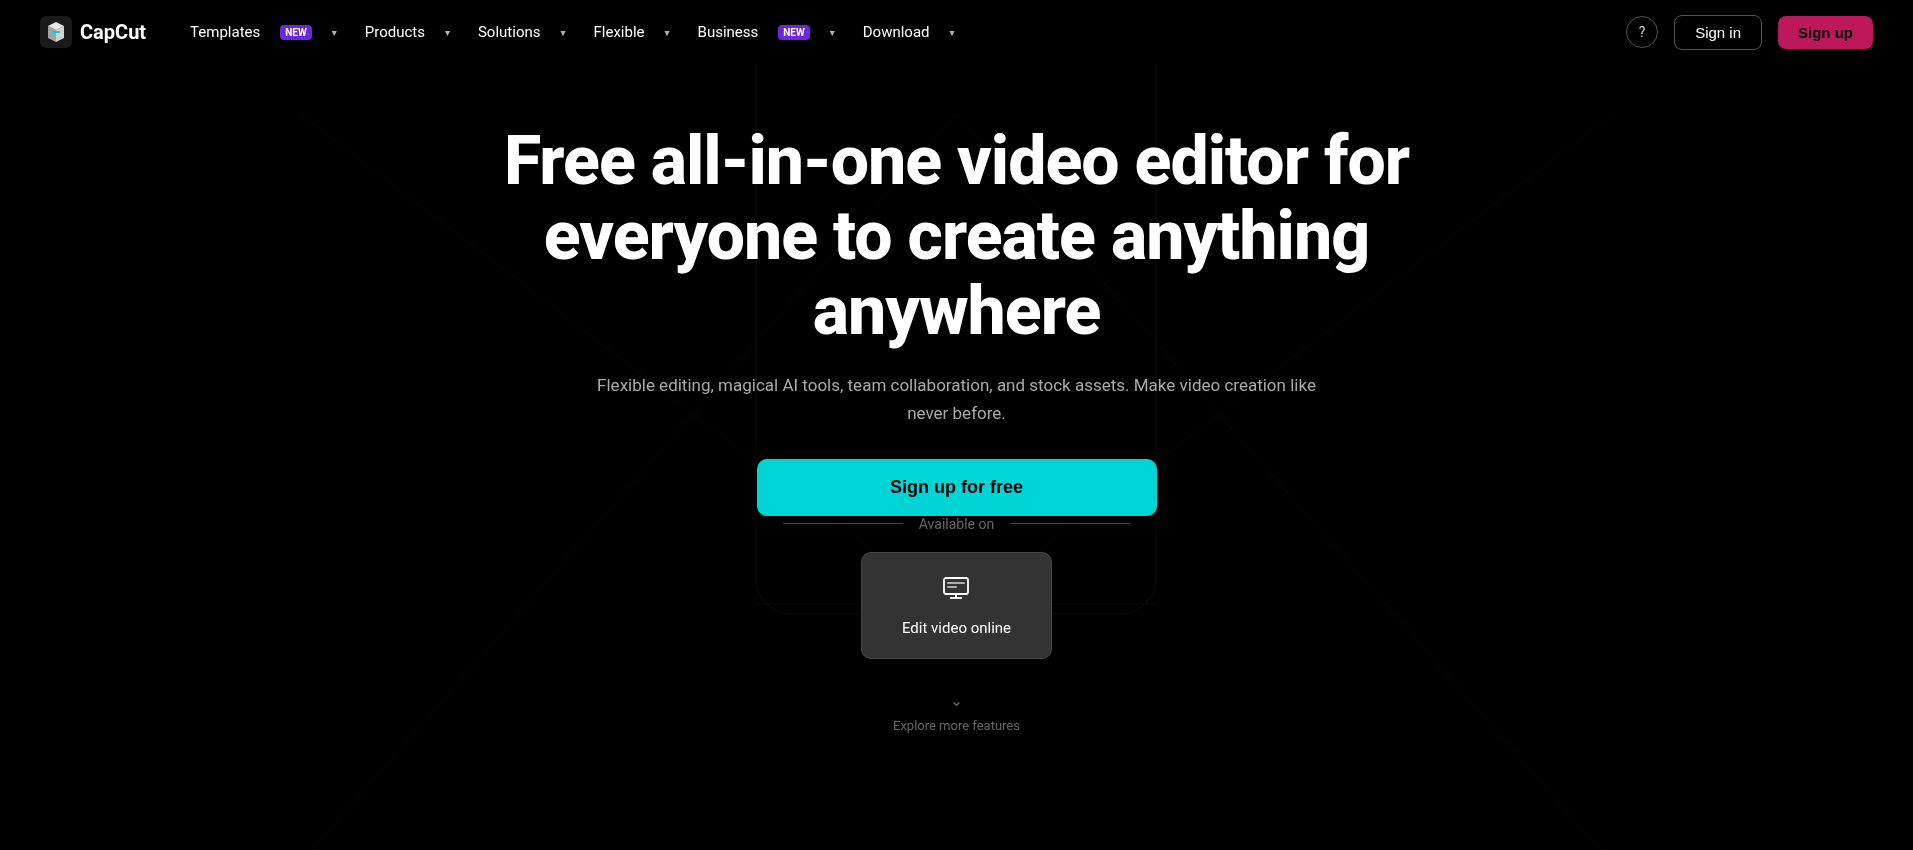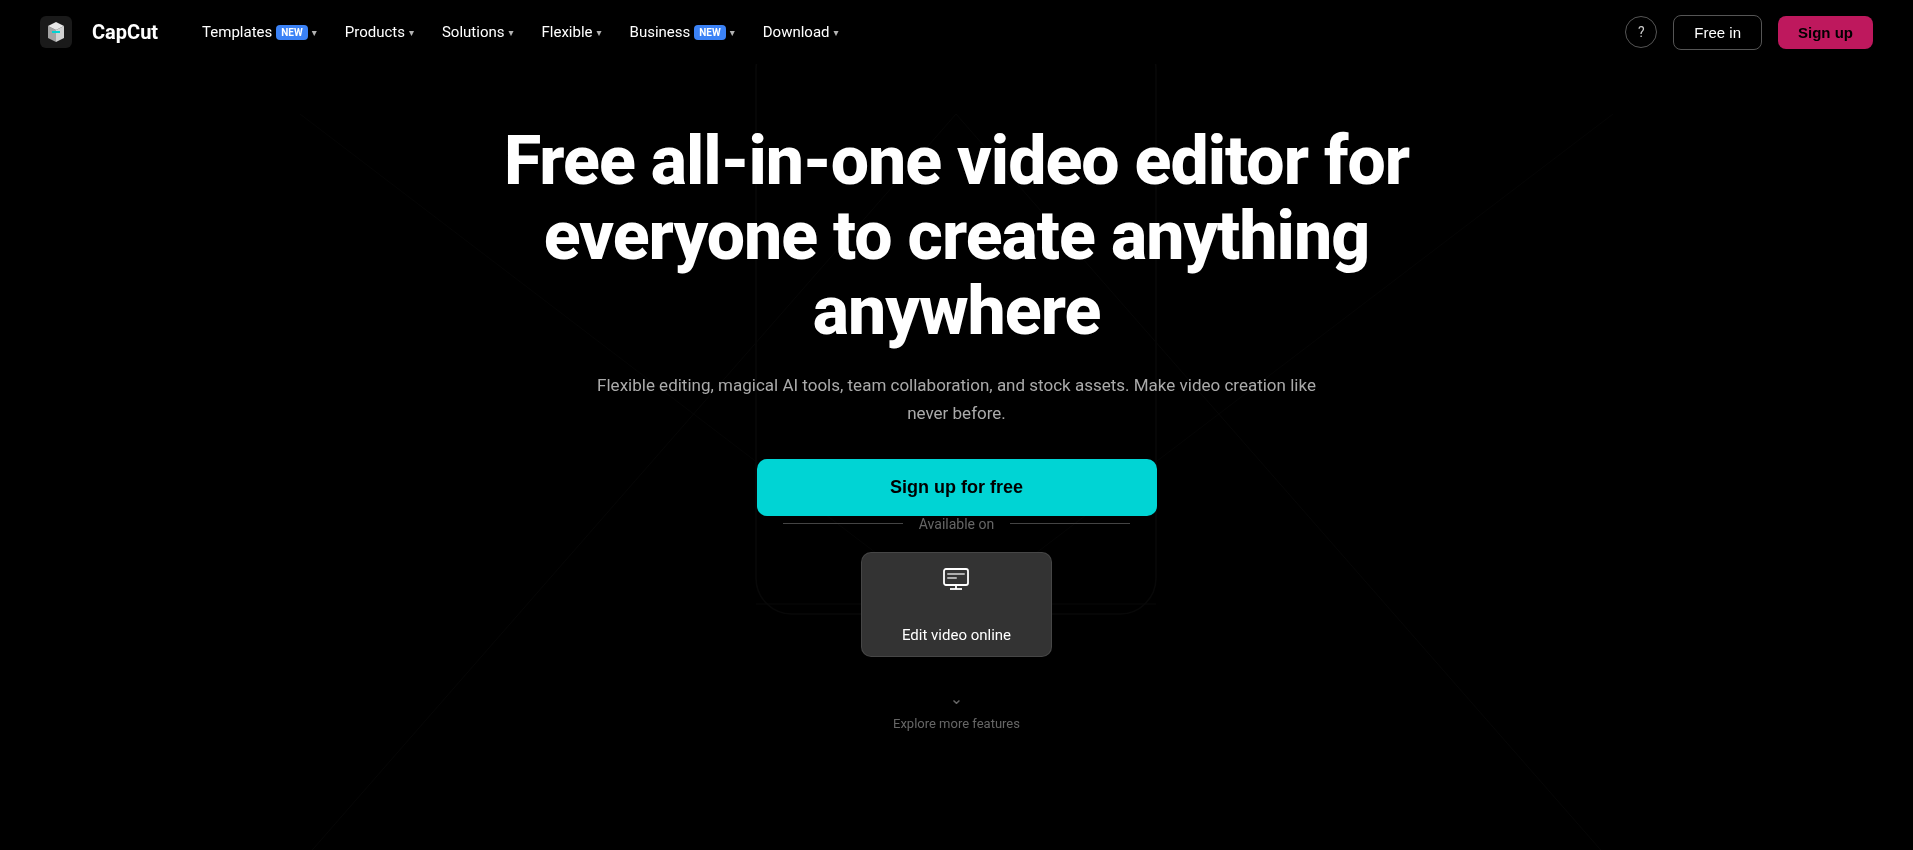--- a/index.html
+++ b/index.html
@@ -31,21 +31,21 @@
 
     .navbar-left {
       display: flex;
       align-items: center;
       gap: 32px;
     }
 
     .logo {
       display: flex;
       align-items: center;
-      gap: 20px;
+      gap: 8px;
       cursor: pointer;
     }
 
     .logo-icon {
       width: 32px;
       height: 32px;
     }
 
     .logo-text {
       font-size: 20px;
@@ -55,33 +55,33 @@
 
     .nav-items {
       display: flex;
       align-items: center;
       gap: 4px;
     }
 
     .nav-item {
       display: flex;
       align-items: center;
-      gap: 4px;
+      gap: 20px;
       padding: 8px 12px;
       color: #fff;
       font-size: 15px;
       font-weight: 400;
       cursor: pointer;
       border-radius: 6px;
       transition: background 0.2s;
       white-space: nowrap;
     }
 
     .nav-badge {
-      background: #3b82f6;
+      background: #6d28d9;
       color: #fff;
       font-size: 10px;
       font-weight: 700;
       padding: 2px 5px;
       border-radius: 4px;
       text-transform: uppercase;
     }
 
     .nav-chevron {
       font-size: 10px;
@@ -216,25 +216,25 @@
 
     .platform-buttons {
       display: flex;
       gap: 16px;
     }
 
     .platform-btn {
       background: rgba(60,60,60,0.85);
       border: 1px solid rgba(100,100,100,0.4);
       border-radius: 10px;
-      padding: 12px 40px;
-      display: flex;
-      flex-direction: column;
-      align-items: center;
-      gap: 26px;
+      padding: 21px 40px;
+      display: flex;
+      flex-direction: column;
+      align-items: center;
+      gap: 10px;
       cursor: pointer;
       min-width: 190px;
       color: #fff;
       font-size: 15px;
       font-weight: 400;
       transition: background 0.2s;
     }
 
     .platform-icon {
       font-size: 28px;
@@ -305,21 +305,21 @@
         <span>Download</span>
         <span class="nav-chevron">▾</span>
       </div>
     </div>
   </div>
 
   <div class="navbar-right">
     <div class="help-icon">
       <span>?</span>
     </div>
-    <button class="sign-in-btn">Free in</button>
+    <button class="sign-in-btn">Sign in</button>
     <button class="sign-up-btn">Sign up</button>
   </div>
 </nav>
 
 <section class="hero">
 
   <svg class="bg-cross" viewBox="0 0 1913 786" preserveAspectRatio="xMidYMid slice">
 
     <rect x="756" y="-30" width="400" height="580" rx="36" stroke="#444" stroke-width="1.5" fill="none"></rect>
 

